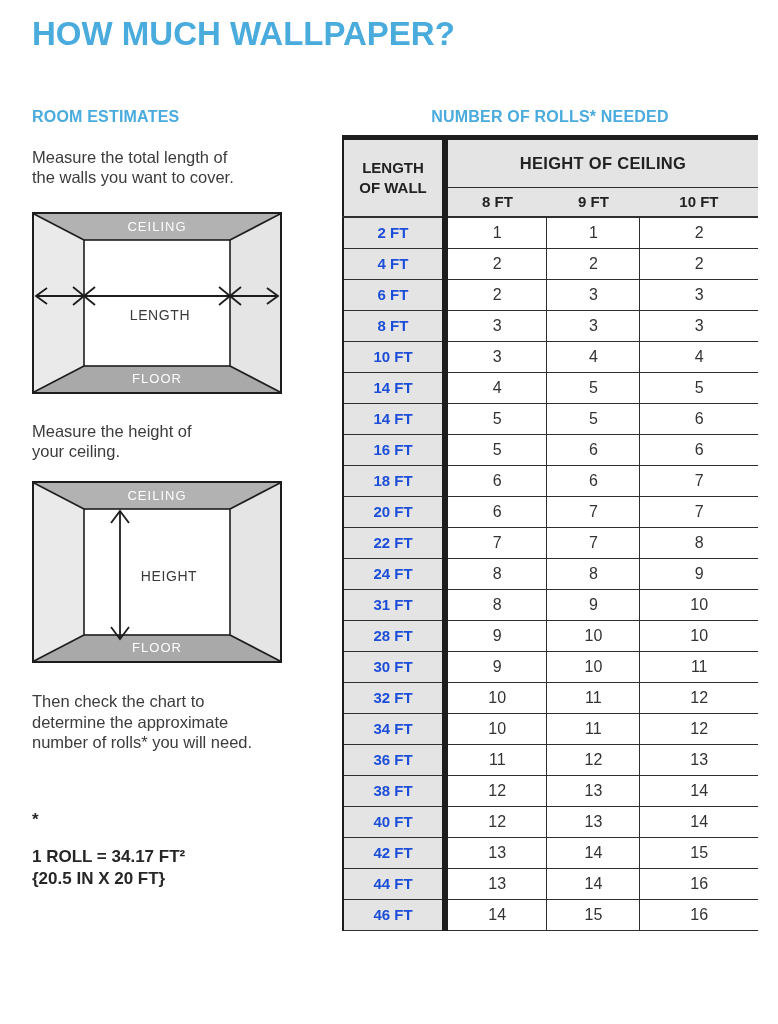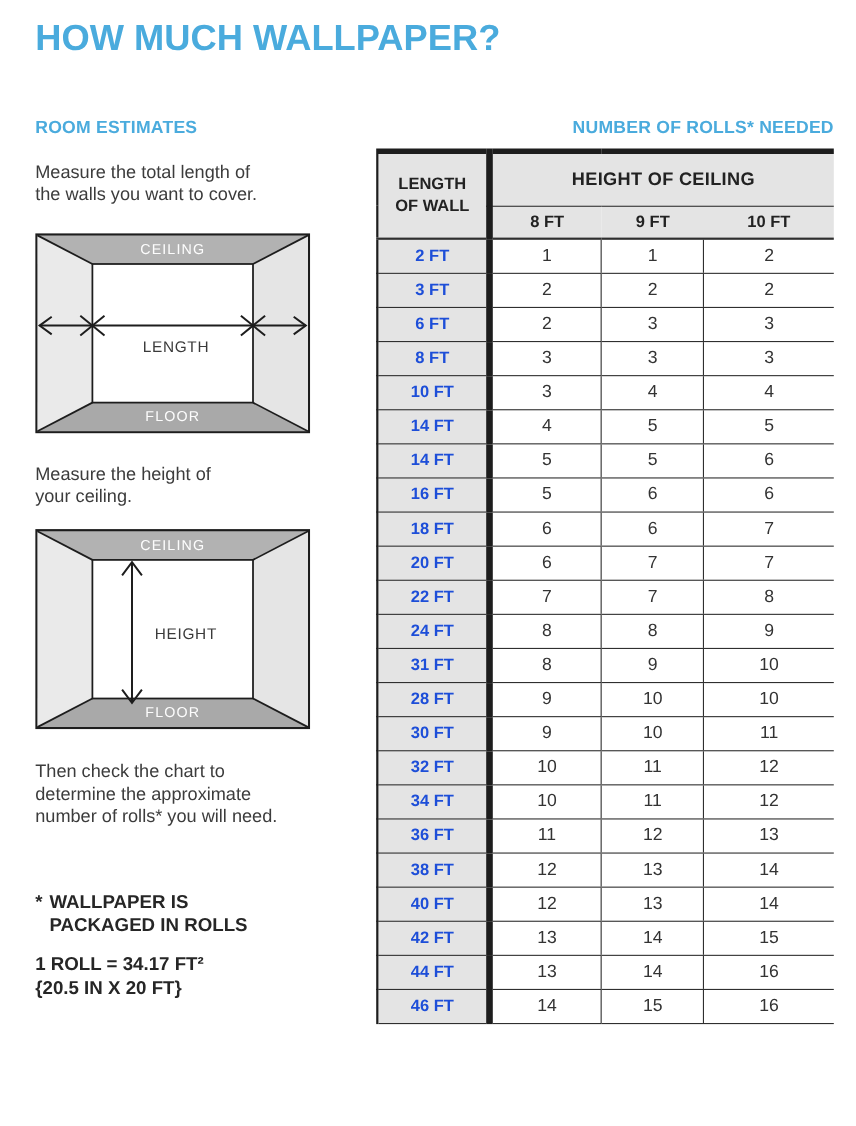--- a/index.html
+++ b/index.html
@@ -38,21 +38,21 @@
   .left-col{width:290px;flex:none;}
   .right-col{flex:1;}
   .section-heading{
     color:var(--accent_blue);
     font-size:16px;
     font-weight:bold;
     letter-spacing:.2px;
     line-height:1;
   }
   .left-col .section-heading{margin-bottom:22px;}
-  .right-col .section-heading{text-align:right;margin-bottom:10px;}
+  .right-col .section-heading{text-align:center;margin-bottom:10px;}
   .step{
     font-size:16.5px;
     line-height:1.24;
     white-space:pre-line;
     color:var(--body_text);
   }
   .step-1{margin-bottom:24px;}
   .step-2{margin-bottom:20px;}
   .step-3{margin-bottom:57px;}
   .room-svg{display:block;}
@@ -197,22 +197,20 @@
         <text x="125" y="171" text-anchor="middle" class="svg-label-white">FLOOR</text>
         <text x="137" y="100" text-anchor="middle" class="svg-label-dark">HEIGHT</text>
       </svg>
 
       <p class="step step-3">Then check the chart to
 determine the approximate
 number of rolls* you will need.</p>
 
       <div class="footnote">
         <span class="marker">*</span>
-        <span class="footnote-text">WALLPAPER IS
-PACKAGED IN ROLLS</span>
       </div>
 
       <p class="roll-spec">1 ROLL = 34.17 FT²
 {20.5 IN X 20 FT}</p>
     </div>
 
     <div class="right-col">
       <h2 class="section-heading">NUMBER OF ROLLS* NEEDED</h2>
 
       <table class="rolls-table">
@@ -229,21 +227,21 @@
           </tr>
         </thead>
         <tbody>
             <tr>
               <td class="wall-cell">2 FT</td>
               <td class="num-cell">1</td>
               <td class="num-cell">1</td>
               <td class="num-cell">2</td>
             </tr>
             <tr>
-              <td class="wall-cell">3 FT</td>
+              <td class="wall-cell">4 FT</td>
               <td class="num-cell">2</td>
               <td class="num-cell">2</td>
               <td class="num-cell">2</td>
             </tr>
             <tr>
               <td class="wall-cell">6 FT</td>
               <td class="num-cell">2</td>
               <td class="num-cell">3</td>
               <td class="num-cell">3</td>
             </tr>

